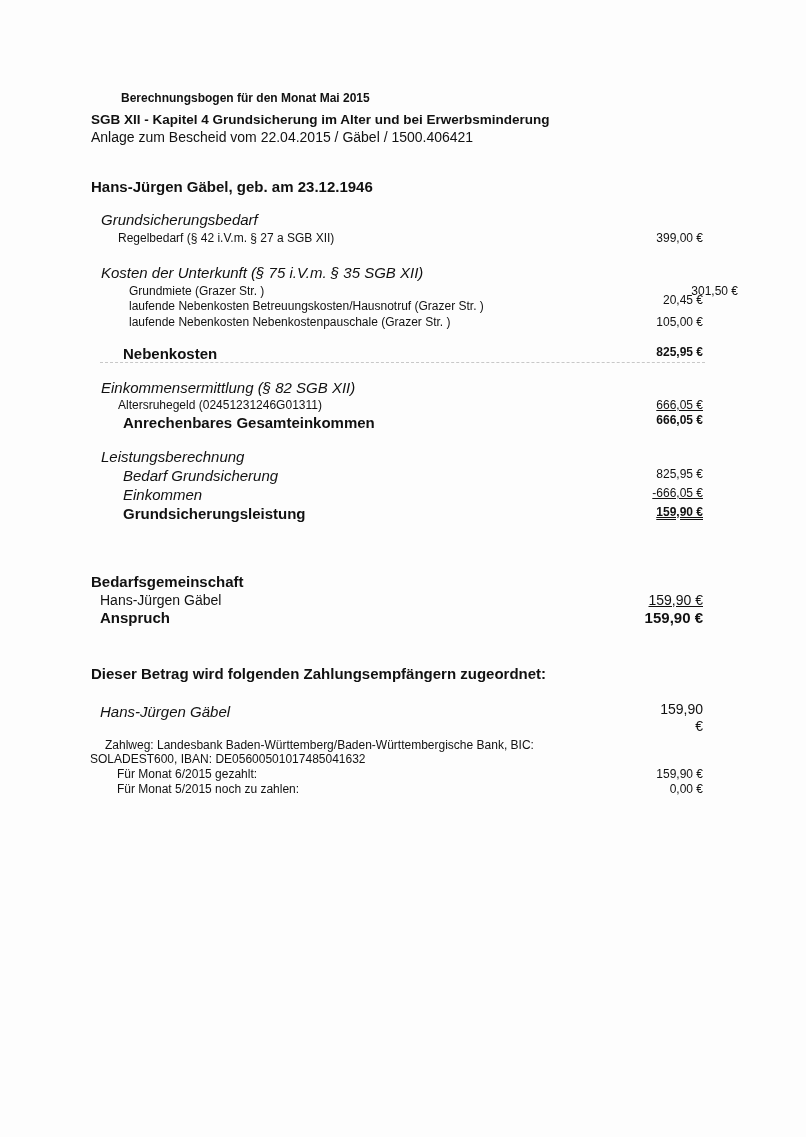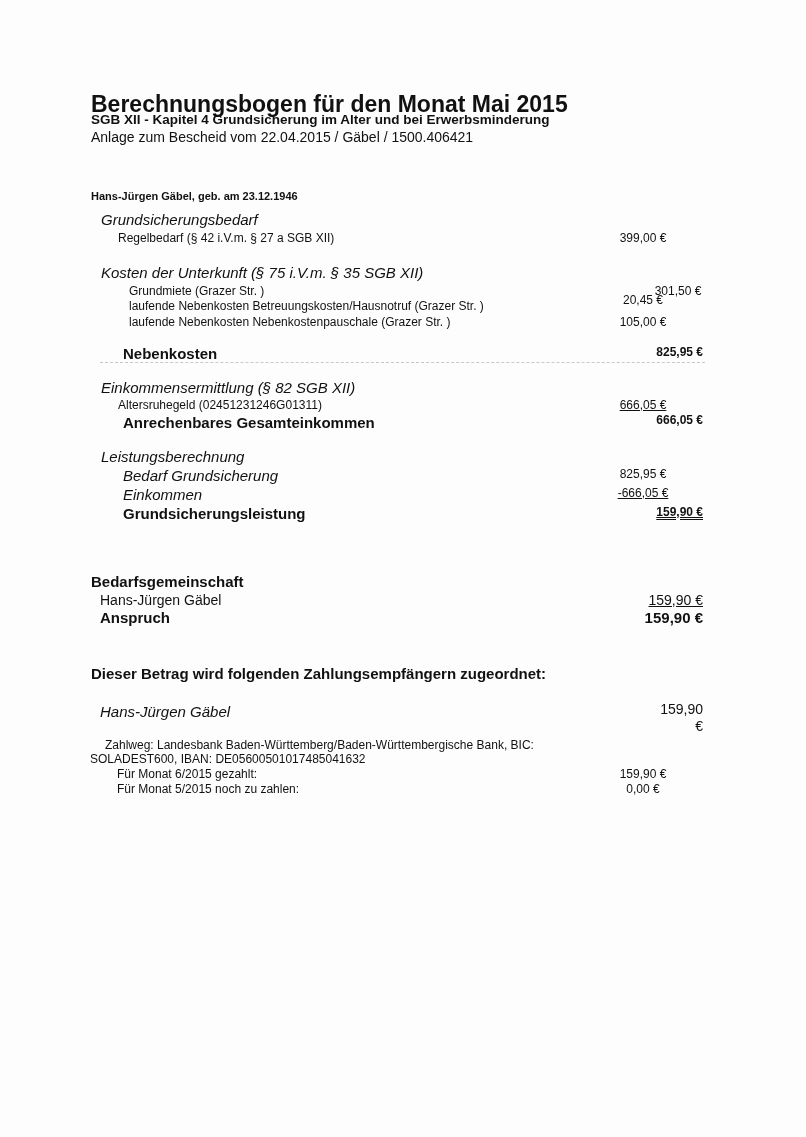--- a/index.html
+++ b/index.html
@@ -5,29 +5,29 @@
     html, body { margin: 0; padding: 0; }
     body {
       width: 806px; height: 1137px;
       background: #fdfdfd;
       font-family: "Liberation Sans", sans-serif;
       color: #111;
       position: relative;
       overflow: hidden;
     }
     .abs { position: absolute; white-space: nowrap; }
-    .title { font-weight: bold; font-size: 23px; }
+    .title { font-weight: bold; font-size: 12px; margin-left: 30px; }
     .subtitle { font-weight: bold; font-size: 13.5px; }
     .line13 { font-size: 14px; }
-    .h-bold15 { font-weight: bold; font-size: 11px; margin-top: 12px; }
+    .h-bold15 { font-weight: bold; font-size: 15px; }
     .italic { font-style: italic; font-size: 15px; }
     .small { font-size: 12px; }
     .mid { font-size: 15px; font-style: italic; }
     .bold15 { font-weight: bold; font-size: 15px; }
-    .amt { font-size: 12px; width: 120px; text-align: center; }
+    .amt { font-size: 12px; width: 120px; text-align: right; }
     .amt-b { font-size: 12px; font-weight: bold; width: 120px; text-align: right; }
     .u { text-decoration: underline; }
     .uu { text-decoration: underline double; }
     .dash {
       position: absolute; left: 100px; top: 362px; width: 605px; height: 0;
       border-top: 1px dashed #c8c8c8;
     }
   </style>
 </head>
 <body>

